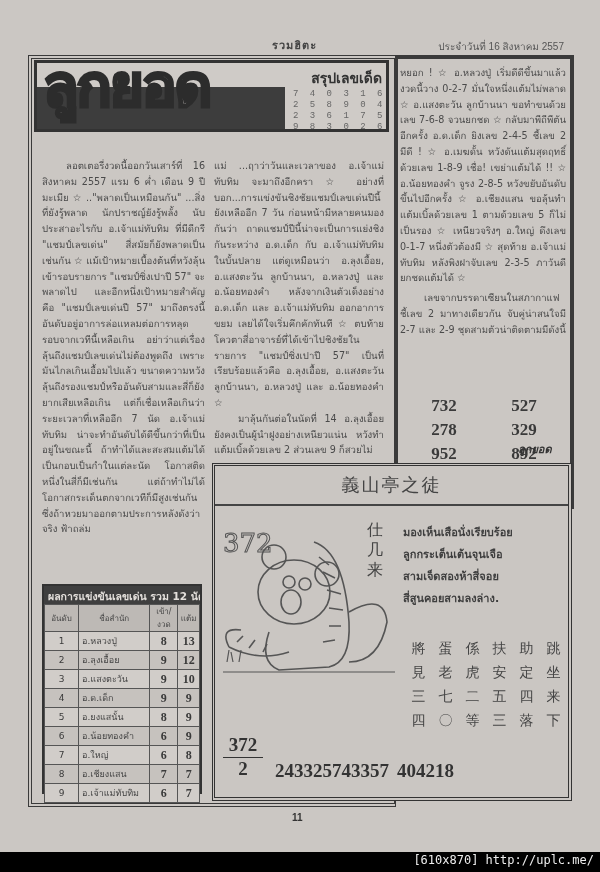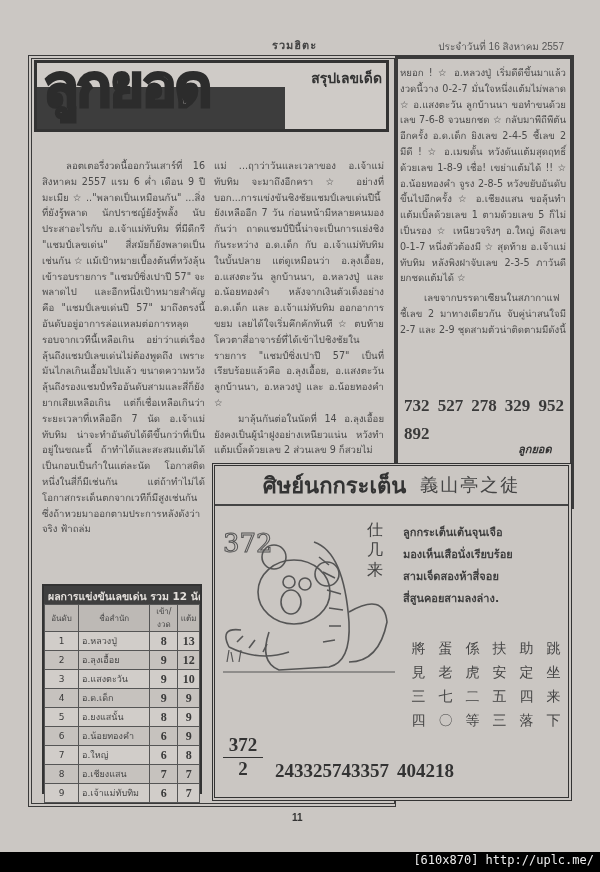--- a/index.html
+++ b/index.html
@@ -55,21 +55,21 @@
     position: absolute; font-size: 9.6px; line-height: 15.8px; color: #4a4a4a;
     text-align: justify;
   }
   .col p { margin: 0; }
   .col1 { left: 42px; top: 158px; width: 163px; }
   .col2 { left: 214px; top: 158px; width: 170px; }
   .col3 { left: 400px; top: 65px; width: 166px; }
   .indent { text-indent: 24px; }
   .numgrid {
     position: absolute; left: 404px; top: 396px; width: 160px;
-    display: grid; grid-template-columns: repeat(5, 1fr); row-gap: 4px; gap: 8px;
+    display: grid; grid-template-columns: repeat(2, 1fr); row-gap: 4px;
   }
   .numgrid span {
     font-family: "Liberation Serif", serif; font-weight: bold; font-size: 17px; color: #3a3a3a; text-align: center;
   }
   .signoff {
     position: absolute; left: 518px; top: 440px; font-size: 11px; font-style: italic; font-weight: bold; color: #333;
   }
   .scoreboard {
     position: absolute; left: 42px; top: 584px; width: 160px; height: 210px;
     border: 2px solid #333;
@@ -137,20 +137,21 @@
 
   <div class="frame-left"></div>
   <div class="frame-right"></div>
 
   <div class="masthead">
     <div class="masthead-logo">
       <span>ลูกยอด</span>
     </div>
     <div class="masthead-side">
       <span class="sub">สรุปเลขเด็ด</span>
+      <div class="scatter">7 4 0 3 1 6 2 5 8 9 0 4 2 3 6 1 7 5 9 8 3 0 2 6</div>
     </div>
   </div>
 
   <div class="col col1">
     <p class="indent">ลอตเตอรี่งวดนี้ออกวันเสาร์ที่ 16 สิงหาคม 2557 แรม 6 ค่ำ เดือน 9 ปีมะเมีย ☆ .."พลาดเป็นเหมือนกัน" ...สิ่งที่ยังรู้พลาด นักปราชญ์ยังรู้พลั้ง นับประสาอะไรกับ อ.เจ้าแม่ทับทิม ที่มีดีกรี "แชมป์เลขเด่น" สี่สมัยก็ยังพลาดเป็นเช่นกัน ☆ แม้เป้าหมายเบื้องต้นที่หวังลุ้นเข้ารอบรายการ "แชมป์ซิ่งเปาปี 57" จะพลาดไป และอีกหนึ่งเป้าหมายสำคัญ คือ "แชมป์เลขเด่นปี 57" มาถึงตรงนี้อันดับอยู่อาการล่อแหลมต่อการหลุดรอบจากเวทีนี้เหลือเกิน อย่าว่าแต่เรื่องลุ้นถึงแชมป์เลขเด่นไม่ต้องพูดถึง เพราะมันไกลเกินเอื้อมไปแล้ว ขนาดความหวังลุ้นถึงรองแชมป์หรืออันดับสามและสี่ก็ยังยากเสียเหลือเกิน แต่ก็เชื่อเหลือเกินว่า ระยะเวลาที่เหลืออีก 7 นัด อ.เจ้าแม่ทับทิม น่าจะทำอันดับได้ดีขึ้นกว่าที่เป็นอยู่ในขณะนี้ ถ้าทำได้และสะสมแต้มได้เป็นกอบเป็นกำในแต่ละนัด โอกาสติดหนึ่งในสี่ก็มีเช่นกัน แต่ถ้าทำไม่ได้ โอกาสกระเด็นตกจากเวทีก็มีสูงเช่นกัน ซึ่งถ้าหวยมาออกตามประการหลังดังว่าจริง ฟ้าถล่ม</p>
   </div>
 
   <div class="col col2">
     <p>แม่ ...ฤาว่าวันและเวลาของ อ.เจ้าแม่ทับทิม จะมาถึงอีกครา ☆ อย่างที่บอก...การแข่งขันชิงชัยแชมป์เลขเด่นปีนี้ยังเหลืออีก 7 วัน ก่อนหน้ามีหลายคนมองกันว่า ถาดแชมป์ปีนี้น่าจะเป็นการแย่งชิงกันระหว่าง อ.ด.เด็ก กับ อ.เจ้าแม่ทับทิม ในบั้นปลาย แต่ดูเหมือนว่า อ.ลุงเอื้อย, อ.แสงตะวัน ลูกบ้านนา, อ.หลวงปู่ และ อ.น้อยทองคำ หลังจากเงินตัวเด็งอย่าง อ.ด.เด็ก และ อ.เจ้าแม่ทับทิม ออกอาการขยม เลยได้ใจเริ่มคึกคักทันที ☆ ตบท้ายโควตาสี่อาจารย์ที่ได้เข้าไปชิงชัยในรายการ "แชมป์ซิ่งเปาปี 57" เป็นที่เรียบร้อยแล้วคือ อ.ลุงเอื้อย, อ.แสงตะวัน ลูกบ้านนา, อ.หลวงปู่ และ อ.น้อยทองคำ ☆</p>
     <p class="indent">มาลุ้นกันต่อในนัดที่ 14 อ.ลุงเอื้อย ยังคงเป็นผู้นำฝูงอย่างเหนียวแน่น หวังทำแต้มเบิ้ลด้วยเลข 2 ส่วนเลข 9 ก็สวยไม่</p>
@@ -236,21 +237,20 @@
           <td class="name">อ.เจ้าแม่ทับทิม</td>
           <td class="num">6</td>
           <td class="num">7</td>
         </tr>
       </tbody>
     </table>
   </div>
 
   <div class="tiger-box">
     <div class="tiger-head">
-      <span class="th-thai">ศิษย์นกกระเต็น</span>
       <span class="th-cn">義山亭之徒</span>
     </div>
 
     <svg class="tiger-art" viewBox="0 0 180 180" fill="none" stroke="#555" stroke-width="1.6">
       <text x="4" y="40" font-size="26" font-family="DejaVu Serif, serif" fill="none" stroke="#555" stroke-width="1">372</text>
       <ellipse cx="75" cy="80" rx="36" ry="32"></ellipse>
       <circle cx="55" cy="45" r="12"></circle>
       <circle cx="108" cy="62" r="12"></circle>
       <circle cx="70" cy="70" r="6"></circle>
       <circle cx="86" cy="72" r="6"></circle>
@@ -264,22 +264,22 @@
       <path d="M8 150 l2 -12 M14 150 l-2 -10 M20 150 l2 -12" stroke-width="1.2"></path>
     </svg>
 
     <div class="cn-vertical">
       <div>仕</div>
       <div>几</div>
       <div>来</div>
     </div>
 
     <div class="poem">
+      <div>มองเห็นเสือนั่งเรียบร้อย</div>
       <div>ลูกกระเต็นเต้นจุนเจือ</div>
-      <div>มองเห็นเสือนั่งเรียบร้อย</div>
       <div>สามเจ็ดสองห้าสี่จอย</div>
       <div>สี่สูนคอยสามลงล่าง.</div>
     </div>
 
     <div class="cn-grid">
       <span>將</span>
       <span>蛋</span>
       <span>係</span>
       <span>扶</span>
       <span>助</span>

